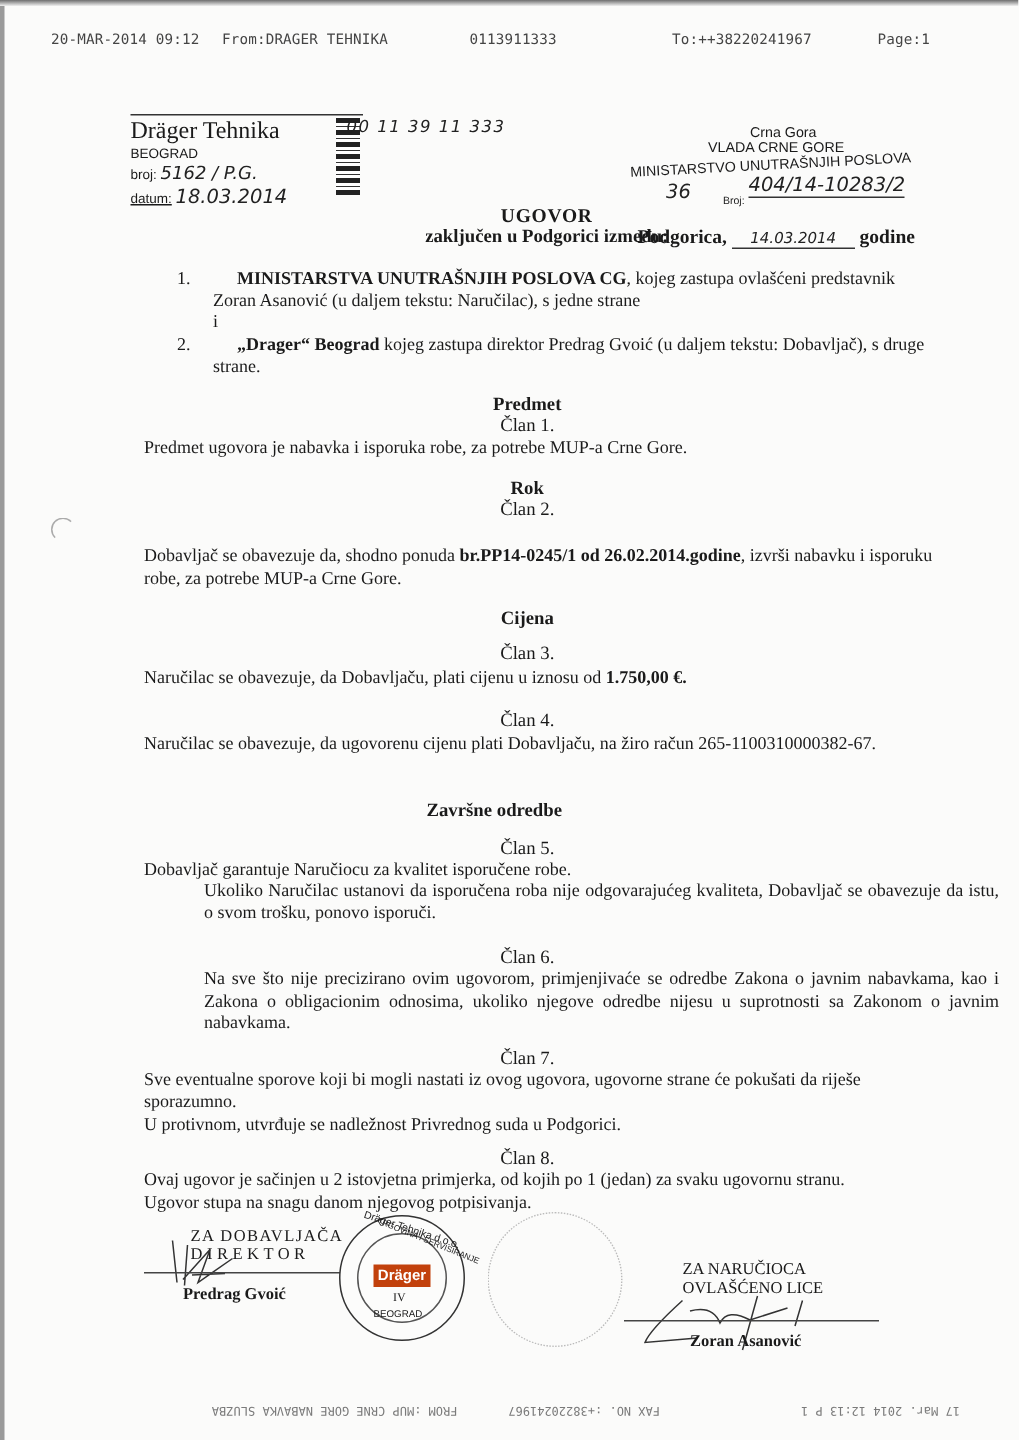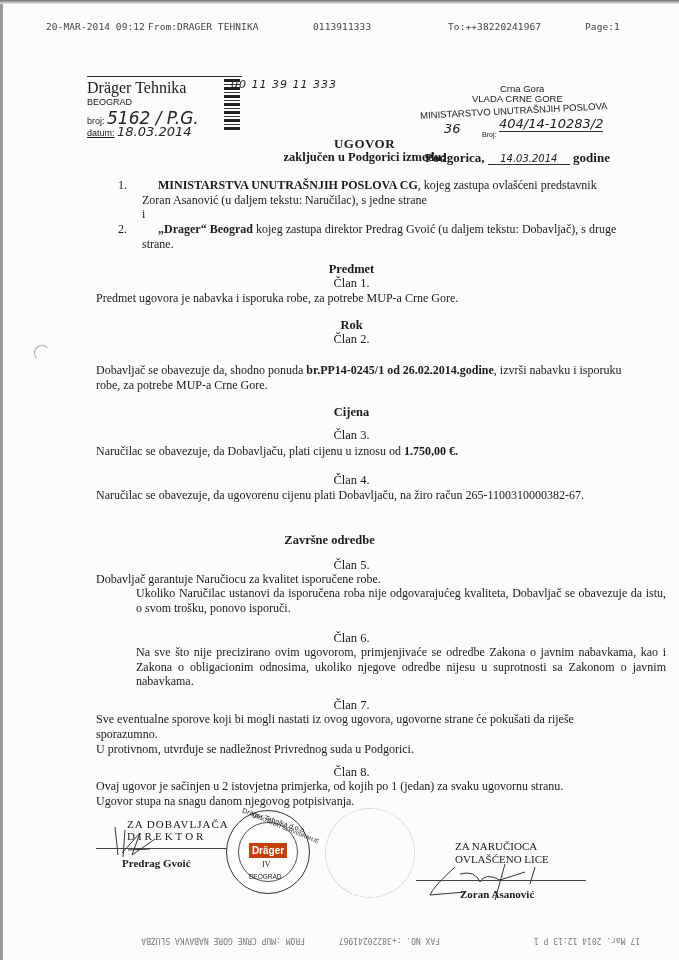--- a/index.html
+++ b/index.html
@@ -98,34 +98,34 @@
     .punch-mark { position: absolute; left: 34px; top: 345px; width: 14px; height: 14px;
       border: 1px solid #aaa; border-radius: 50%; border-right-color: transparent; border-bottom-color: transparent; }
   </style>
 </head>
 <body>
 
 <div class="page-edge"></div>
 <div class="top-shadow"></div>
 
 <div class="fax-header">
-  <span style="left:16px">20-MAR-2014 09:12</span>
+  <span style="left:4px">20-MAR-2014 09:12</span>
   <span style="left:118px">From:DRAGER TEHNIKA</span>
   <span style="left:283px">0113911333</span>
   <span style="left:418px">To:++38220241967</span>
   <span style="left:555px">Page:1</span>
 </div>
 
 <div class="sender-stamp">
   <div class="line"></div>
   <div class="company">Dräger Tehnika</div>
   <div class="city">BEOGRAD</div>
   <div class="row" style="top:32px">
     <span>broj:</span>
-    <span class="hand" style="font-size:17px">5162 / P.G.</span>
+    <span class="hand" style="font-size:12px">5162 / P.G.</span>
   </div>
   <div class="row" style="top:48px">
     <span class="lbl">datum:</span>
     <span class="hand" style="font-size:13px">18.03.2014</span>
   </div>
 </div>
 <div class="barcode"></div>
 <div class="hand phone-hand" style="left:231px">00 11 39 11 333</div>
 
 <div class="receiver-stamp">

